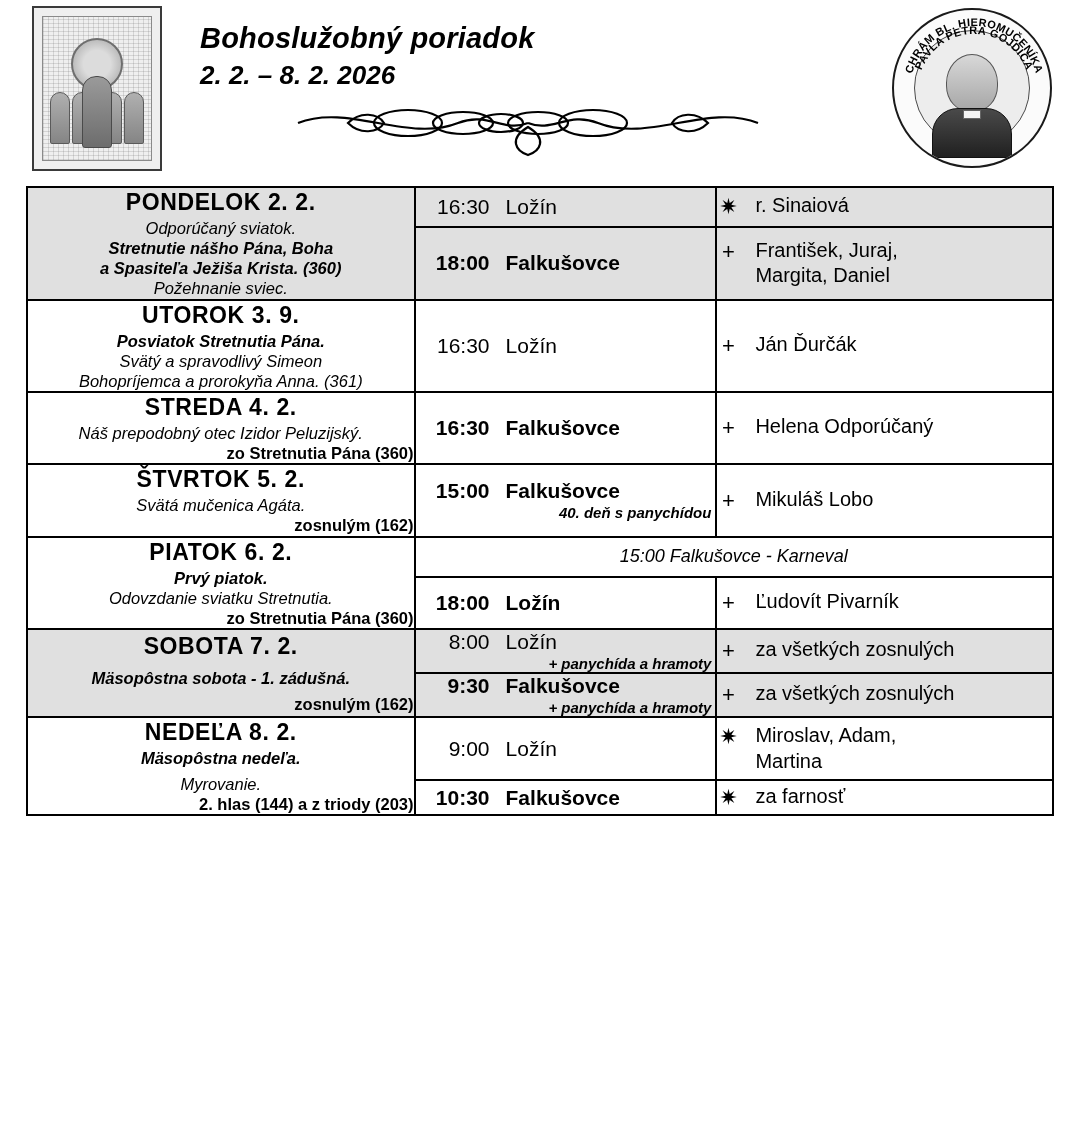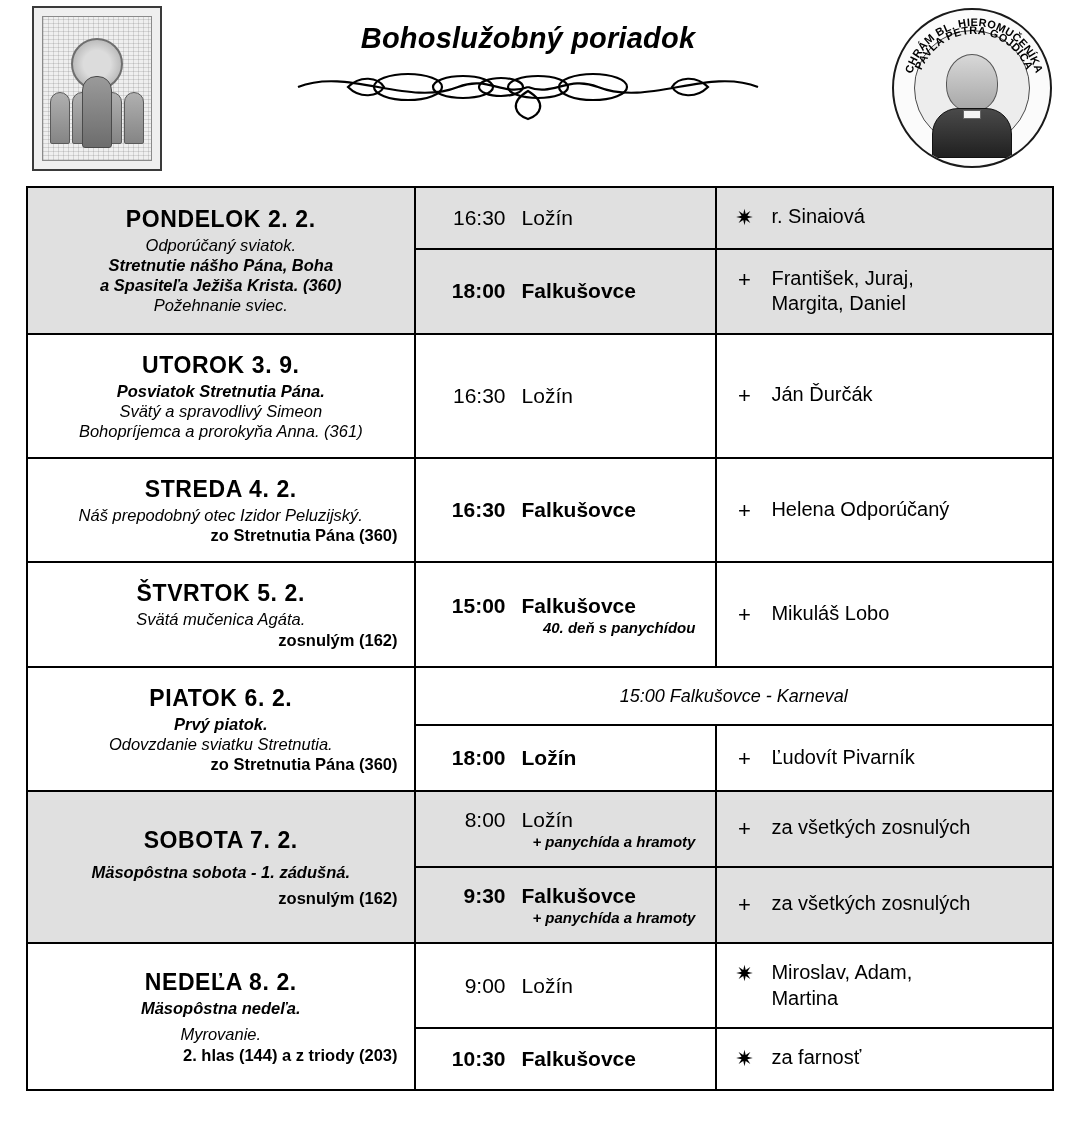--- a/index.html
+++ b/index.html
@@ -81,21 +81,20 @@
   .icon-frame .fig-s.l1 { left: 16px; }
   .icon-frame .fig-s.l2 { left: 38px; }
   .icon-frame .fig-s.r1 { right: 16px; }
   .icon-frame .fig-s.r2 { right: 38px; }
 
   .header-center {
     position: absolute;
     left: 200px;
     right: 224px;
     top: 22px;
-    text-align: center;
   }
   .title-main {
     font-size: 29px;
     font-weight: bold;
     font-style: italic;
     letter-spacing: 0.2px;
     line-height: 1.15;
   }
   .title-dates {
     font-size: 26px;
@@ -182,21 +181,21 @@
     width: 1028px;
   }
   table.sched {
     border-collapse: collapse;
     width: 1028px;
     table-layout: fixed;
   }
   table.sched td {
     border: 2px solid #000;
     vertical-align: middle;
-    padding: 16px;
+    padding: 0;
   }
   .col-day   { width: 380px; }
   .col-time  { width: 296px; }
   .col-int   { width: 330px; }
 
   .shaded { background: #e0e0e0; }
   .white  { background: #ffffff; }
 
   .day-cell {
     text-align: center;
@@ -283,20 +282,21 @@
         <div class="fig-s l1"></div>
         <div class="fig-s l2"></div>
         <div class="fig-s r1"></div>
         <div class="fig-s r2"></div>
         <div class="figure"></div>
       </div>
     </div>
 
     <div class="header-center">
       <div class="title-main">Bohoslužobný poriadok</div>
+      <div class="title-dates">2. 2. – 8. 2. 2026</div>
       <div class="flourish">
         <svg width="480" height="58" viewBox="0 0 480 58" aria-hidden="true">
           <g fill="none" stroke="#000" stroke-width="2.2">
             <path d="M10 24 C 60 4, 120 44, 170 24 C 200 12, 215 34, 240 24"></path>
             <path d="M470 24 C 420 4, 360 44, 310 24 C 280 12, 265 34, 240 24"></path>
             <ellipse cx="120" cy="24" rx="34" ry="13"></ellipse>
             <ellipse cx="175" cy="24" rx="30" ry="11"></ellipse>
             <ellipse cx="305" cy="24" rx="34" ry="13"></ellipse>
             <ellipse cx="250" cy="24" rx="30" ry="11"></ellipse>
             <ellipse cx="213" cy="24" rx="22" ry="9"></ellipse>

